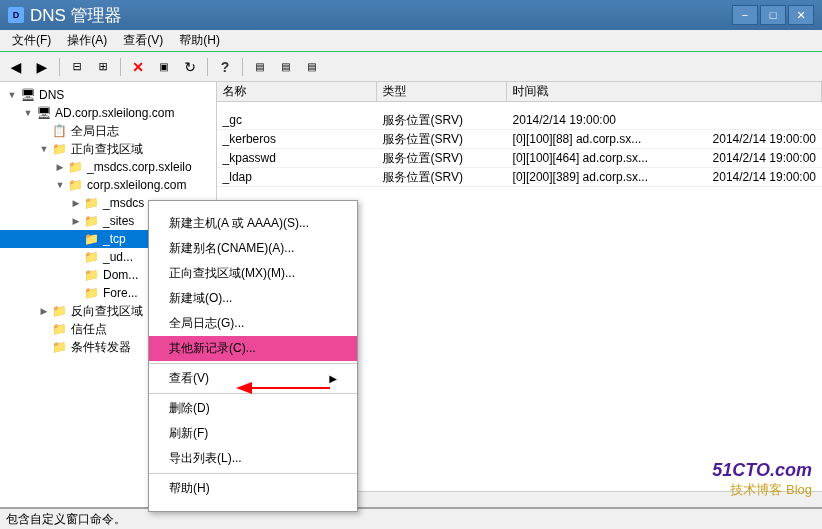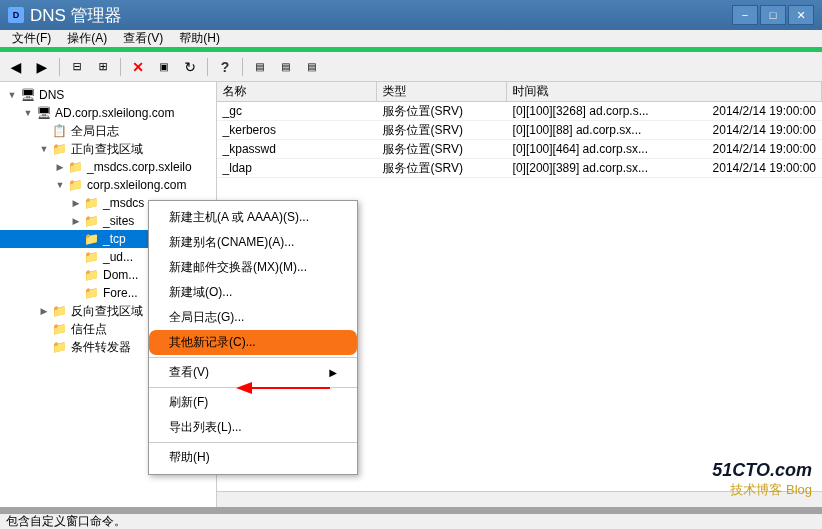--- a/index.html
+++ b/index.html
@@ -57,21 +57,21 @@
       display: flex; align-items: center; justify-content: center;
     }
 
     
     .menu-bar {
       background: #f0f0f0;
       height: 22px;
       display: flex;
       align-items: center;
       padding: 0 4px;
-      border-bottom: 5px solid #22c55e;
+      border-bottom: 1px solid #22c55e;
     }
     .menu-item {
       padding: 2px 8px;
       cursor: pointer;
       font-size: 12px;
     }
 
     
     .toolbar {
       background: #f0f0f0;
@@ -139,20 +139,21 @@
       font-size: 12px;
     }
     .tree-label { font-size: 12px; }
 
     
     .right-panel {
       flex: 1;
       display: flex;
       flex-direction: column;
       background: white;
+      gap: 9px;
     }
 
     
     .col-headers {
       display: flex;
       background: #f0f0f0;
       border-bottom: 1px solid #ccc;
       height: 20px;
     }
     .col-header {
@@ -175,48 +176,48 @@
       padding: 1px 6px;
       font-size: 12px;
       white-space: nowrap;
       overflow: hidden;
     }
 
     
     .status-bar {
       height: 22px;
       background: #f0f0f0;
-      border-top: 7px solid #a3a3a3;
+      border-top: 2px solid #a3a3a3;
       display: flex;
       align-items: center;
       padding: 0 6px;
       font-size: 12px;
     }
 
     
     .context-menu {
       position: absolute;
       left: 148px;
       top: 200px;
       width: 210px;
       background: white;
       border: 1px solid #999;
       box-shadow: 2px 2px 6px rgba(0,0,0,0.3);
       z-index: 100;
-      padding: 4px 0;
+      padding: 10px 0;
     }
     .ctx-item {
       padding: 4px 20px;
       font-size: 12px;
       cursor: pointer;
       display: flex;
       align-items: center;
       justify-content: space-between;
     }
-    .ctx-item.highlighted { background: #f97316; border-radius: 7px; }
+    .ctx-item.highlighted { background: #ec4899; }
     .ctx-separator {
       height: 1px;
       background: #ccc;
       margin: 2px 0;
     }
     .ctx-arrow { font-size: 10px; }
 
     
     .red-arrow {
       position: absolute;
@@ -228,21 +229,21 @@
 
     
     .watermark {
       position: absolute;
       right: 10px;
       bottom: 30px;
       text-align: right;
       z-index: 50;
     }
     .watermark-main {
-      color: #0f172a;
+      color: #4c1d95;
       font-size: 18px;
       font-weight: bold;
       font-style: italic;
     }
     .watermark-sub {
       color: #c8a020;
       font-size: 13px;
     }
 
     
@@ -395,21 +396,20 @@
       <div class="col-header" style="width:160px">名称</div>
       <div class="col-header" style="width:130px">类型</div>
       <div class="col-header" style="flex:1">时间戳</div>
     </div>
 
     <div class="table-body">
 
       <div class="table-row">
         <div class="table-cell" style="width:160px">_gc</div>
         <div class="table-cell" style="width:130px">服务位置(SRV)</div>
-        <div class="table-cell" style="width:200px">[0][100][3268] ad.corp.s...</div>
         <div class="table-cell" style="flex:1">2014/2/14 19:00:00</div>
       </div>
 
       <div class="table-row">
         <div class="table-cell" style="width:160px">_kerberos</div>
         <div class="table-cell" style="width:130px">服务位置(SRV)</div>
         <div class="table-cell" style="width:200px">[0][100][88] ad.corp.sx...</div>
         <div class="table-cell" style="flex:1">2014/2/14 19:00:00</div>
       </div>
 
@@ -432,30 +432,31 @@
   </div>
 </div>
 
 <div class="status-bar">
   <span>包含自定义窗口命令。</span>
 </div>
 
 <div class="context-menu">
   <div class="ctx-item">新建主机(A 或 AAAA)(S)...</div>
   <div class="ctx-item">新建别名(CNAME)(A)...</div>
-  <div class="ctx-item">新建邮件交换器(MX)(M)...</div>
+  <div class="ctx-item">正向查找区域(MX)(M)...</div>
   <div class="ctx-item">新建域(O)...</div>
   <div class="ctx-item">全局日志(G)...</div>
   <div class="ctx-item highlighted">其他新记录(C)...</div>
   <div class="ctx-separator"></div>
   <div class="ctx-item">
     <span>查看(V)</span>
     <span class="ctx-arrow">▶</span>
   </div>
   <div class="ctx-separator"></div>
+  <div class="ctx-item">删除(D)</div>
   <div class="ctx-item">刷新(F)</div>
   <div class="ctx-item">导出列表(L)...</div>
   <div class="ctx-separator"></div>
   <div class="ctx-item">帮助(H)</div>
 </div>
 
 <svg class="red-arrow" width="120" height="40" viewBox="0 0 120 40">
   <defs>
     <marker id="arrowhead" markerWidth="8" markerHeight="6" refX="6" refY="3" orient="auto">
       <polygon points="0 0, 8 3, 0 6" fill="red"></polygon>

